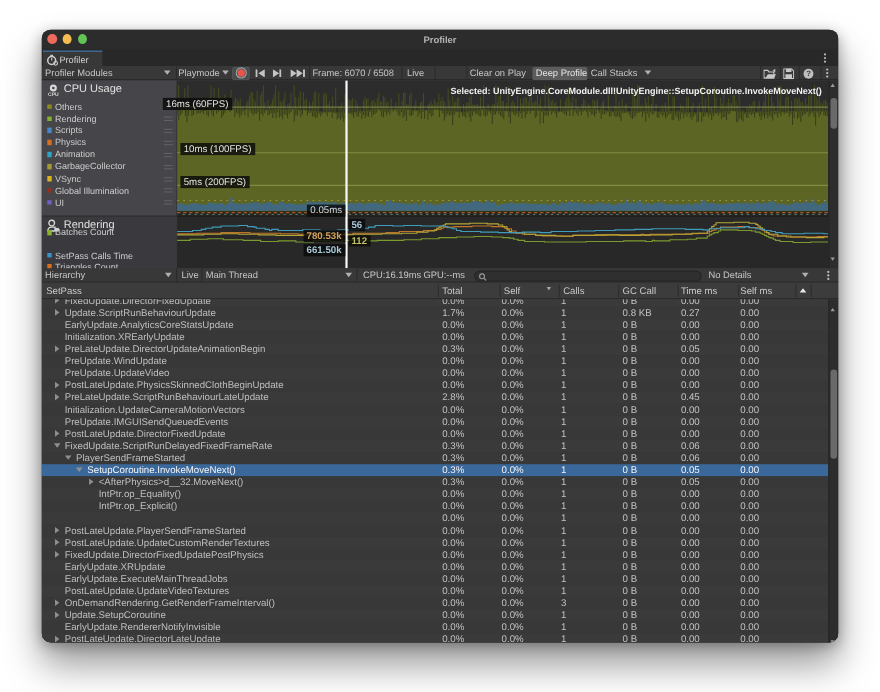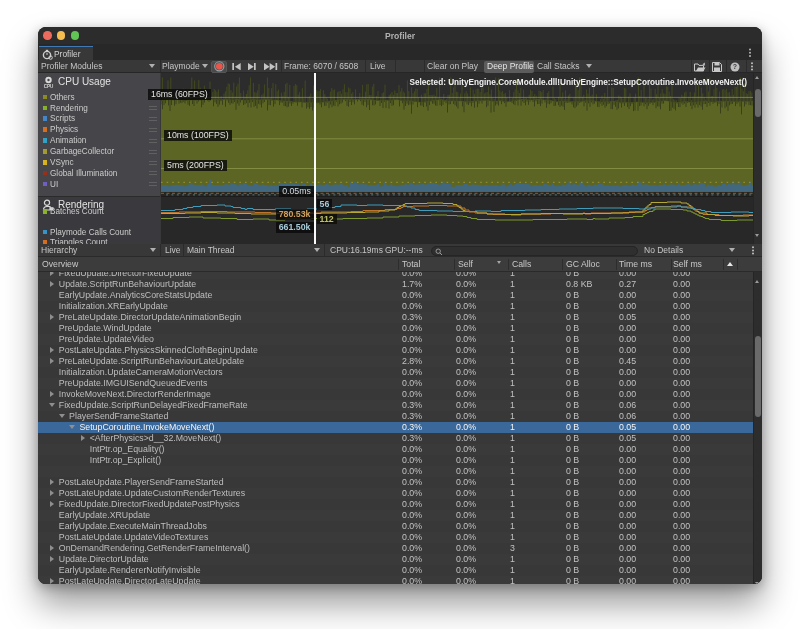--- a/index.html
+++ b/index.html
@@ -203,21 +203,21 @@
             <rect x="8" y="8.2" width="3.5" height="2.8" fill="#d8d8d8"></rect>
           </svg>
         <div class="mh" style="top:2px;position:absolute">Rendering</div>
       </div>
       <div class="li" style="top:133px">
           <span class="sq" style="background:#8cb22b"></span>
           <span class="lt">Batches Count</span>
         </div>
 <div class="li" style="top:153.5px">
           <span class="sq" style="background:#3793c8"></span>
-          <span class="lt">Playmode Calls Count</span>
+          <span class="lt">SetPass Calls Time</span>
         </div>
 <div class="li" style="top:164.4px">
           <span class="sq" style="background:#d56e1e"></span>
           <span class="lt">Triangles Count</span>
         </div>
     </div>
     <svg id="chartsvg" width="592" height="171" viewBox="0 0 592 171">
 <rect x="0" y="0" width="592" height="123" fill="#2c2c2c"></rect>
 <path d="M0,123 L0,27.8 L4,26.9 L8,26.5 L12,26.3 L16,26.7 L20,27.0 L24,27.7 L28,27.0 L32,26.9 L36,26.3 L40,26.3 L44,26.3 L48,26.3 L52,26.3 L56,26.6 L60,26.7 L64,26.3 L68,26.5 L72,27.0 L76,26.3 L80,26.9 L84,27.2 L88,26.9 L92,26.3 L96,27.1 L100,26.8 L104,26.3 L108,26.3 L112,26.9 L116,27.1 L120,27.7 L124,28.1 L128,28.1 L132,29.0 L136,28.8 L140,28.9 L144,29.5 L148,29.5 L152,29.5 L156,29.5 L160,29.5 L164,28.7 L168,28.2 L172,27.8 L176,27.1 L180,26.6 L184,26.3 L188,26.3 L192,26.5 L196,26.3 L200,26.3 L204,26.3 L208,26.3 L212,27.1 L216,27.4 L220,27.5 L224,27.0 L228,27.4 L232,26.8 L236,26.5 L240,27.4 L244,27.7 L248,27.8 L252,28.1 L256,28.7 L260,29.2 L264,28.7 L268,27.9 L272,27.6 L276,27.1 L280,26.6 L284,27.4 L288,28.1 L292,27.8 L296,28.0 L300,27.9 L304,28.6 L308,28.5 L312,28.1 L316,27.7 L320,27.8 L324,27.3 L328,27.5 L332,28.2 L336,28.0 L340,27.5 L344,28.4 L348,28.4 L352,27.7 L356,26.9 L360,26.3 L364,26.5 L368,27.1 L372,26.9 L376,26.3 L380,26.3 L384,27.2 L388,27.2 L392,28.1 L396,28.7 L400,27.9 L404,28.3 L408,28.6 L412,28.7 L416,28.2 L420,28.5 L424,27.8 L428,27.7 L432,27.6 L436,28.4 L440,29.1 L444,28.7 L448,28.7 L452,28.1 L456,28.8 L460,29.5 L464,29.1 L468,29.4 L472,29.5 L476,28.9 L480,29.3 L484,29.4 L488,29.5 L492,29.5 L496,28.6 L500,28.3 L504,27.4 L508,28.2 L512,28.9 L516,29.5 L520,29.1 L524,28.3 L528,29.0 L532,29.5 L536,28.8 L540,28.7 L544,28.0 L548,28.4 L552,28.9 L556,28.2 L560,28.2 L564,28.3 L568,27.9 L572,28.5 L576,28.4 L580,27.9 L584,27.9 L588,28.4 L592,27.8 L592,123 Z" fill="#5c6523"></path>
 <path d="M0.0,28.3V26.7M1.4,28.0V4.5M2.8,27.7V22.3M4.2,27.4V19.7M5.6,27.2V22.4M7.0,27.1V7.4M8.4,27.0V17.5M9.8,26.9V4.5M11.2,26.8V20.6M12.6,26.9V22.0M14.0,27.0V24.3M15.4,27.1V21.7M16.8,27.3V18.4M18.2,27.4V17.2M19.6,27.5V26.5M21.0,27.7V17.9M22.4,27.9V15.6M23.8,28.2V17.1M25.2,28.0V20.0M26.6,27.7V16.4M28.0,27.5V20.2M29.4,27.5V15.6M30.8,27.4V4.5M32.2,27.4V24.4M33.6,27.2V7.5M35.0,27.0V21.2M36.4,26.8V22.4M37.8,26.8V7.1M39.2,26.8V14.7M40.6,26.8V19.2M42.0,26.8V25.8M43.4,26.8V12.7M44.8,26.8V19.4M46.2,26.8V21.8M47.6,26.8V24.5M49.0,26.8V8.6M50.4,26.8V25.8M51.8,26.8V19.0M53.2,26.9V16.0M54.6,27.0V17.4M56.0,27.1V18.9M57.4,27.1V16.5M58.8,27.2V25.2M60.2,27.2V23.2M61.6,27.0V26.0M63.0,26.9V20.6M64.4,26.8V18.4M65.8,26.9V13.7M67.2,27.0V10.3M68.6,27.1V11.1M70.0,27.2V17.2M71.4,27.4V19.5M72.8,27.4V9.6M74.2,27.1V23.5M75.6,26.9V13.5M77.0,27.0V10.7M78.4,27.2V4.5M79.8,27.4V20.0M81.2,27.5V25.9M82.6,27.6V17.6M84.0,27.7V23.6M85.4,27.6V21.0M86.8,27.5V17.4M88.2,27.4V12.3M89.6,27.2V4.5M91.0,26.9V24.6M92.4,26.9V10.0M93.8,27.2V19.0M95.2,27.4V19.8M96.6,27.6V17.5M98.0,27.4V11.1M99.4,27.3V26.3M100.8,27.2V21.8M102.2,27.0V20.5M103.6,26.8V11.4M105.0,26.8V24.3M106.4,26.8V4.5M107.8,26.8V15.0M109.2,27.0V25.0M110.6,27.2V15.2M112.0,27.4V10.0M113.4,27.5V26.5M114.8,27.5V11.1M116.2,27.6V18.3M117.6,27.8V16.5M119.0,28.1V27.1M120.4,28.2V19.7M121.8,28.4V22.8M123.2,28.5V18.9M124.6,28.6V11.2M126.0,28.6V9.8M127.4,28.6V24.2M128.8,28.8V11.8M130.2,29.1V28.1M131.6,29.4V28.4M133.0,29.4V12.8M134.4,29.4V11.1M135.8,29.3V12.2M137.2,29.3V21.6M138.6,29.4V18.9M140.0,29.4V24.2M141.4,29.6V15.1M142.8,29.8V25.4M144.2,30.0V7.5M145.6,30.0V29.0M147.0,30.0V24.0M148.4,30.0V23.3M149.8,30.0V20.5M151.2,30.0V25.9M152.6,30.0V12.7M154.0,30.0V23.9M155.4,30.0V17.0M156.8,30.0V18.2M158.2,30.0V18.1M159.6,30.0V16.1M161.0,29.8V25.9M162.4,29.5V17.2M163.8,29.2V21.2M165.2,29.0V24.3M166.6,28.9V25.7M168.0,28.7V27.7M169.4,28.6V18.7M170.8,28.4V15.0M172.2,28.3V17.1M173.6,28.0V16.4M175.0,27.8V26.8M176.4,27.5V19.2M177.8,27.4V18.3M179.2,27.2V18.0M180.6,27.1V20.7M182.0,26.9V16.2M183.4,26.8V11.3M184.8,26.8V19.1M186.2,26.8V19.3M187.6,26.8V14.5M189.0,26.9V15.5M190.4,26.9V20.6M191.8,27.0V19.2M193.2,26.9V25.9M194.6,26.9V16.3M196.0,26.8V25.8M197.4,26.8V25.8M198.8,26.8V20.0M200.2,26.8V24.9M201.6,26.8V11.9M203.0,26.8V24.0M204.4,26.8V18.7M205.8,26.8V11.4M207.2,26.8V11.1M208.6,26.9V21.9M210.0,27.2V21.9M211.4,27.5V13.6M212.8,27.7V10.8M214.2,27.8V26.8M215.6,27.9V22.9M217.0,27.9V18.1M218.4,28.0V26.9M219.8,28.0V24.0M221.2,27.8V20.3M222.6,27.7V19.3M224.0,27.5V11.7M225.4,27.6V26.6M226.8,27.8V26.6M228.2,27.9V21.9M229.6,27.7V20.8M231.0,27.4V19.0M232.4,27.3V21.8M233.8,27.2V17.4M235.2,27.1V19.9M236.6,27.1V20.0M238.0,27.5V12.1M239.4,27.8V18.5M240.8,28.0V15.1M242.2,28.1V18.5M243.6,28.2V19.8M245.0,28.2V25.3M246.4,28.3V7.4M247.8,28.3V18.1M249.2,28.4V24.8M250.6,28.5V14.4M252.0,28.6V20.3M253.4,28.8V18.4M254.8,29.0V15.6M256.2,29.2V15.7M257.6,29.4V24.2M259.0,29.6V28.6M260.4,29.6V21.7M261.8,29.5V24.0M263.2,29.3V20.4M264.6,29.1V20.3M266.0,28.8V15.8M267.4,28.5V7.7M268.8,28.3V22.0M270.2,28.2V22.0M271.6,28.1V22.3M273.0,28.0V21.5M274.4,27.8V23.0M275.8,27.6V15.1M277.2,27.4V24.9M278.6,27.3V4.5M280.0,27.1V25.5M281.4,27.4V26.4M282.8,27.7V21.0M284.2,27.9V26.9M285.6,28.2V26.0M287.0,28.4V21.8M288.4,28.6V21.7M289.8,28.5V4.5M291.2,28.4V20.1M292.6,28.3V14.5M294.0,28.4V10.4M295.4,28.5V18.7M296.8,28.5V19.1M298.2,28.4V25.0M299.6,28.4V20.5M301.0,28.6V5.4M302.4,28.8V27.8M303.8,29.1V20.4M305.2,29.1V18.1M306.6,29.0V20.5M308.0,29.0V23.4M309.4,28.9V14.4M310.8,28.7V27.7M312.2,28.6V16.7M313.6,28.4V21.0M315.0,28.3V16.4M316.4,28.2V15.5M317.8,28.2V15.8M319.2,28.3V19.0M320.6,28.2V14.4M322.0,28.1V14.5M323.4,27.9V20.5M324.8,27.8V19.5M326.2,27.9V19.1M327.6,28.0V13.5M329.0,28.2V21.2M330.4,28.4V16.3M331.8,28.7V25.1M333.2,28.6V26.1M334.6,28.6V4.5M336.0,28.5V27.5M337.4,28.3V5.3M338.8,28.2V17.4M340.2,28.0V19.1M341.6,28.4V17.8M343.0,28.7V20.8M344.4,28.9V20.0M345.8,28.9V24.5M347.2,28.9V27.9M348.6,28.8V17.2M350.0,28.6V25.7M351.4,28.3V25.2M352.8,28.0V19.1M354.2,27.8V16.3M355.6,27.5V6.5M357.0,27.3V17.4M358.4,27.0V20.0M359.8,26.8V15.2M361.2,26.9V25.9M362.6,26.9V16.7M364.0,27.0V24.4M365.4,27.2V24.6M366.8,27.4V26.4M368.2,27.6V21.7M369.6,27.5V16.7M371.0,27.5V18.1M372.4,27.3V23.2M373.8,27.1V20.9M375.2,26.9V22.8M376.6,26.8V25.8M378.0,26.8V17.5M379.4,26.8V18.1M380.8,27.0V19.0M382.2,27.3V17.0M383.6,27.6V26.6M385.0,27.7V25.5M386.4,27.7V19.9M387.8,27.7V18.2M389.2,28.0V26.7M390.6,28.3V27.3M392.0,28.6V13.5M393.4,28.8V25.3M394.8,29.0V26.0M396.2,29.2V28.2M397.6,28.9V23.9M399.0,28.6V8.4M400.4,28.4V24.8M401.8,28.6V19.3M403.2,28.7V25.9M404.6,28.8V17.3M406.0,28.9V26.1M407.4,29.1V22.5M408.8,29.1V20.8M410.2,29.2V28.2M411.6,29.2V28.2M413.0,29.1V24.7M414.4,28.9V10.8M415.8,28.7V11.1M417.2,28.8V17.2M418.6,28.9V4.5M420.0,29.0V4.5M421.4,28.8V23.8M422.8,28.5V21.8M424.2,28.3V26.4M425.6,28.3V16.4M427.0,28.2V20.7M428.4,28.2V14.7M429.8,28.2V23.1M431.2,28.1V21.6M432.6,28.2V11.2M434.0,28.5V27.5M435.4,28.8V21.2M436.8,29.0V28.0M438.2,29.3V28.3M439.6,29.5V26.2M441.0,29.5V22.6M442.4,29.4V25.8M443.8,29.2V20.0M445.2,29.2V24.6M446.6,29.2V8.2M448.0,29.2V23.8M449.4,29.0V28.0M450.8,28.8V14.5M452.2,28.6V15.1M453.6,28.9V27.9M455.0,29.1V26.8M456.4,29.4V27.0M457.8,29.6V22.5M459.2,29.9V23.6M460.6,29.9V24.4M462.0,29.8V26.0M463.4,29.7V14.9M464.8,29.7V15.5M466.2,29.8V28.8M467.6,29.9V23.6M469.0,29.9V20.3M470.4,30.0V29.0M471.8,30.0V29.0M473.2,29.8V24.0M474.6,29.6V20.7M476.0,29.4V28.4M477.4,29.5V4.5M478.8,29.7V23.0M480.2,29.8V17.0M481.6,29.8V28.8M483.0,29.9V9.7M484.4,29.9V24.7M485.8,29.9V24.6M487.2,30.0V25.8M488.6,30.0V5.8M490.0,30.0V15.6M491.4,30.0V26.6M492.8,29.8V25.7M494.2,29.5V15.8M495.6,29.2V21.2M497.0,29.0V11.0M498.4,28.9V24.7M499.8,28.8V20.4M501.2,28.5V16.2M502.6,28.2V20.4M504.0,27.9V20.9M505.4,28.2V13.5M506.8,28.5V13.7M508.2,28.7V18.6M509.6,29.0V23.1M511.0,29.2V12.2M512.4,29.5V26.2M513.8,29.7V27.2M515.2,29.9V27.2M516.6,29.9V28.9M518.0,29.8V24.5M519.4,29.7V25.2M520.8,29.4V21.7M522.2,29.2V23.4M523.6,28.9V19.6M525.0,29.0V18.5M526.4,29.2V28.2M527.8,29.5V23.7M529.2,29.6V19.0M530.6,29.8V27.1M532.0,30.0V23.4M533.4,29.8V19.6M534.8,29.5V11.4M536.2,29.3V23.4M537.6,29.3V12.1M539.0,29.2V23.1M540.4,29.1V14.7M541.8,28.9V20.3M543.2,28.6V23.9M544.6,28.6V26.6M546.0,28.7V4.5M547.4,28.8V18.5M548.8,29.0V4.5M550.2,29.2V23.0M551.6,29.3V23.1M553.0,29.2V16.2M554.4,29.0V7.0M555.8,28.7V15.0M557.2,28.7V27.7M558.6,28.7V18.5M560.0,28.7V27.7M561.4,28.7V16.6M562.8,28.8V15.9M564.2,28.8V17.3M565.6,28.6V15.7M567.0,28.5V19.5M568.4,28.5V19.0M569.8,28.7V22.5M571.2,28.9V16.0M572.6,29.0V21.7M574.0,29.0V13.7M575.4,28.9V13.9M576.8,28.8V10.1M578.2,28.6V26.1M579.6,28.5V4.5M581.0,28.4V15.6M582.4,28.4V18.2M583.8,28.4V10.1M585.2,28.5V20.2M586.6,28.7V21.0M588.0,28.9V18.2M589.4,28.7V17.8M590.8,28.5V19.6" stroke="#49531d" stroke-width="0.8"></path>
@@ -271,30 +271,30 @@
       </div>
     <span style="left:606px">No Details</span>
       <i class="da abs" style="left:691px;top:4px"></i>
     <svg class="ic" style="left:713px;top:2px" width="4" height="9" viewBox="0 0 4 9">
         <circle cx="2" cy="1.2" r="1" fill="#c0c0c0"></circle>
         <circle cx="2" cy="4.4" r="1" fill="#c0c0c0"></circle>
         <circle cx="2" cy="7.6" r="1" fill="#c0c0c0"></circle>
       </svg>
   </div>
   <div id="thead">
-    <span style="left:4px">Overview</span>
+    <span style="left:4px">SetPass</span>
     <div class="cd" style="left:360px"></div>
       <span style="left:364px">Total</span>
     <div class="cd" style="left:416px"></div>
       <span style="left:420px">Self</span>
     <i class="abs" style="left:459px;top:4px;width:0;height:0;border-left:2.5px solid transparent;border-right:2.5px solid transparent;border-top:3px solid #a5a5a5"></i>
     <div class="cd" style="left:470px"></div>
       <span style="left:474px">Calls</span>
     <div class="cd" style="left:524px"></div>
-      <span style="left:528px">GC Alloc</span>
+      <span style="left:528px">GC Call</span>
     <div class="cd" style="left:578px"></div>
       <span style="left:581px">Time ms</span>
     <div class="cd" style="left:633px"></div>
       <span style="left:635px">Self ms</span>
     <div class="abs" style="left:685px;top:2px;width:15px;height:11px;border-left:1px solid #2d2d2d;border-right:1px solid #2d2d2d"></div>
     <i class="abs" style="left:689px;top:5px;width:0;height:0;border-left:3.5px solid transparent;border-right:3.5px solid transparent;border-bottom:4.5px solid #e8e8e8"></i>
   </div>
   <div id="tbody">
 <div class="row" style="margin-top:-4.5px">
         <i class="tr" style="left:11.8px"></i>
@@ -395,21 +395,21 @@
         <b style="left:20.8px">PreUpdate.IMGUISendQueuedEvents</b>
         <s style="left:364px">0.0%</s>
         <s style="left:418px">0.0%</s>
         <s style="left:472px">1</s>
         <s style="left:528px">0 B</s>
         <s style="left:581px">0.00</s>
         <s style="left:635px">0.00</s>
       </div>
 <div class="row alt">
         <i class="tr" style="left:11.8px"></i>
-        <b style="left:20.8px">InvokeMoveNext.DirectorRenderImage</b>
+        <b style="left:20.8px">PostLateUpdate.DirectorFixedUpdate</b>
         <s style="left:364px">0.0%</s>
         <s style="left:418px">0.0%</s>
         <s style="left:472px">1</s>
         <s style="left:528px">0 B</s>
         <s style="left:581px">0.00</s>
         <s style="left:635px">0.00</s>
       </div>
 <div class="row">
         <i class="td" style="left:10.8px"></i>
         <b style="left:20.8px">FixedUpdate.ScriptRunDelayedFixedFrameRate</b>
@@ -538,21 +538,21 @@
         <b style="left:20.8px">OnDemandRendering.GetRenderFrameInterval()</b>
         <s style="left:364px">0.0%</s>
         <s style="left:418px">0.0%</s>
         <s style="left:472px">3</s>
         <s style="left:528px">0 B</s>
         <s style="left:581px">0.00</s>
         <s style="left:635px">0.00</s>
       </div>
 <div class="row">
         <i class="tr" style="left:11.8px"></i>
-        <b style="left:20.8px">Update.DirectorUpdate</b>
+        <b style="left:20.8px">Update.SetupCoroutine</b>
         <s style="left:364px">0.0%</s>
         <s style="left:418px">0.0%</s>
         <s style="left:472px">1</s>
         <s style="left:528px">0 B</s>
         <s style="left:581px">0.00</s>
         <s style="left:635px">0.00</s>
       </div>
 <div class="row alt">
         <b style="left:20.8px">EarlyUpdate.RendererNotifyInvisible</b>
         <s style="left:364px">0.0%</s>

